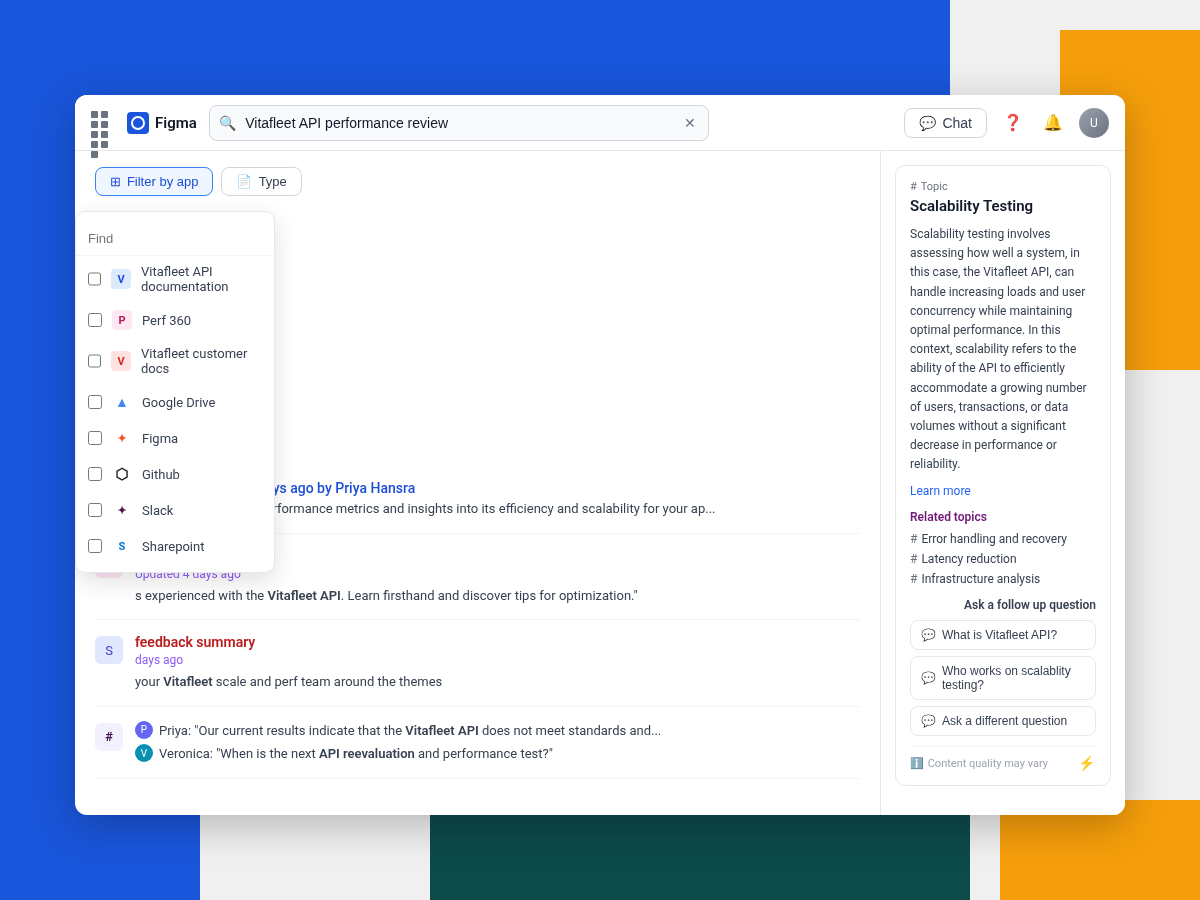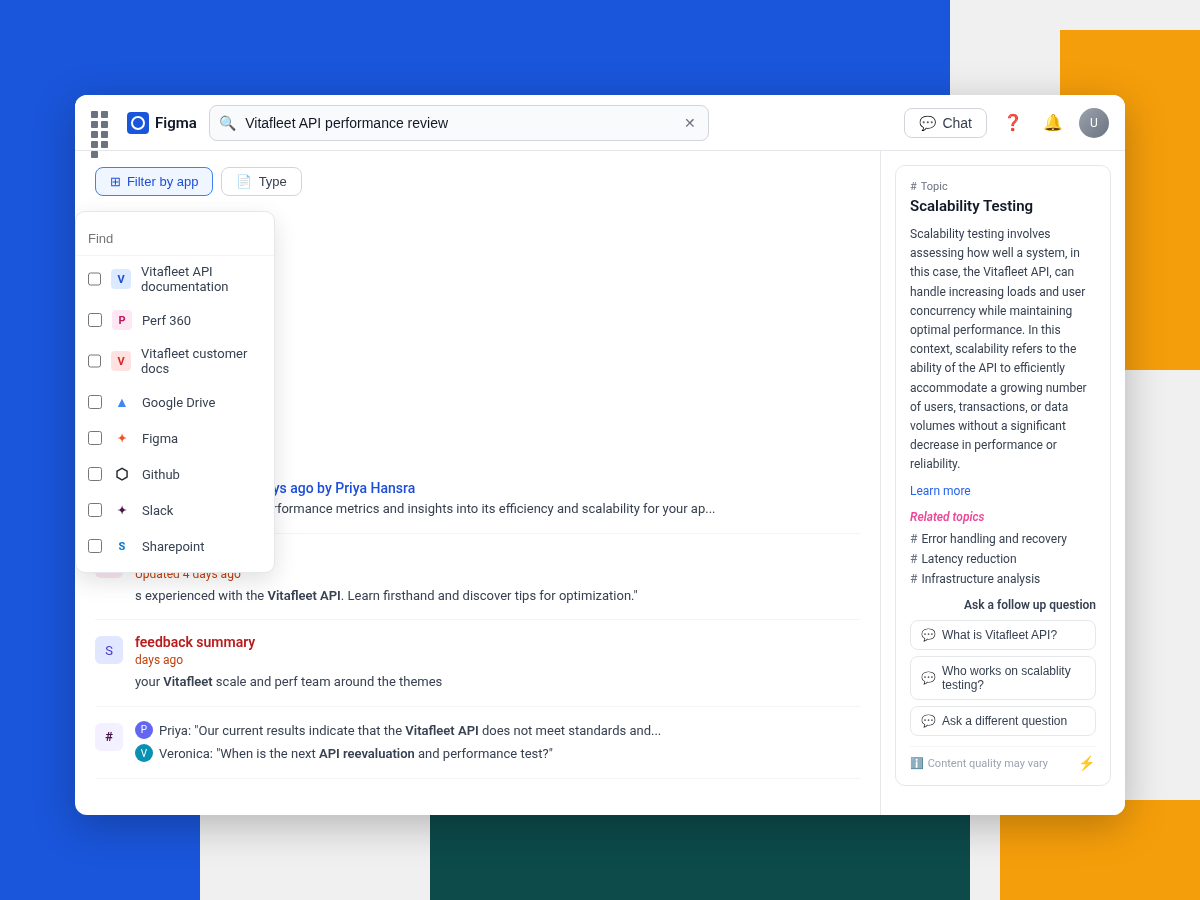--- a/index.html
+++ b/index.html
@@ -267,21 +267,21 @@
     .result-title {
       font-size: 14px;
       font-weight: 500;
       color: #374151;
       margin-bottom: 3px;
     }
     .result-title .highlight { color: #b91c1c; font-weight: 600; }
     .result-title a { color: #1d4ed8; text-decoration: none; }
     .result-meta {
       font-size: 12px;
-      color: #c2410c;
+      color: #8b5cf6;
       margin-bottom: 5px;
     }
     .result-snippet {
       font-size: 13px;
       color: #374151;
       line-height: 1.5;
     }
     .result-snippet .bold { font-weight: 600; }
 
     
@@ -319,23 +319,22 @@
     }
     .learn-more {
       font-size: 12px;
       color: #2563eb;
       cursor: pointer;
       margin-bottom: 12px;
     }
     .related-title {
       font-size: 12px;
       font-weight: 600;
-      color: #ec4899;
+      color: #701a75;
       margin-bottom: 8px;
-      font-style: italic;
     }
     .related-item {
       font-size: 12px;
       color: #374151;
       margin-bottom: 6px;
       display: flex; align-items: center; gap: 4px;
     }
     .hash { color: #6b7280; }
     .follow-up-title {
       font-size: 12px;

